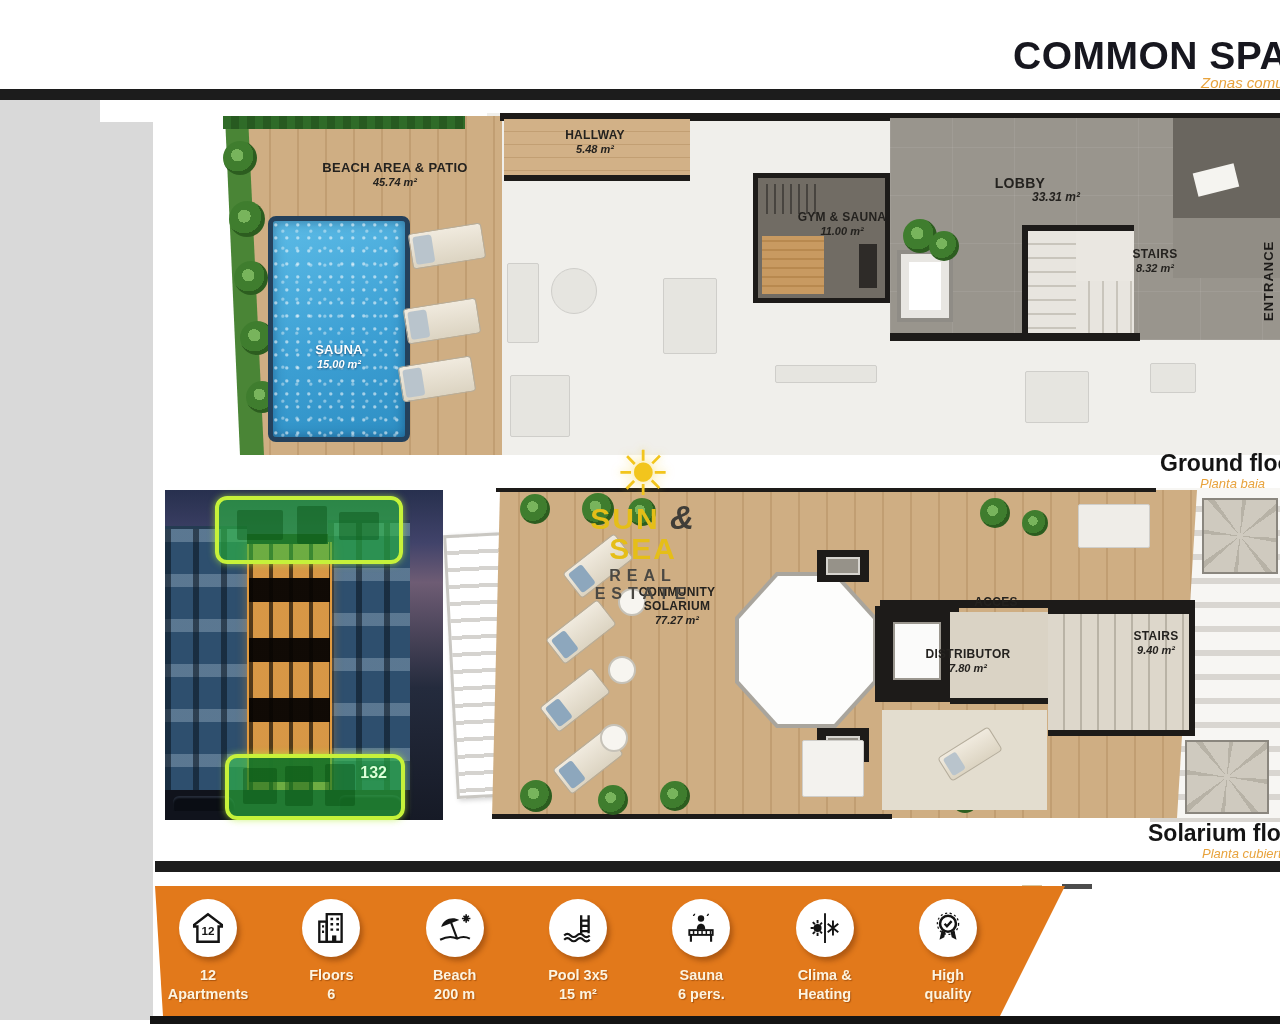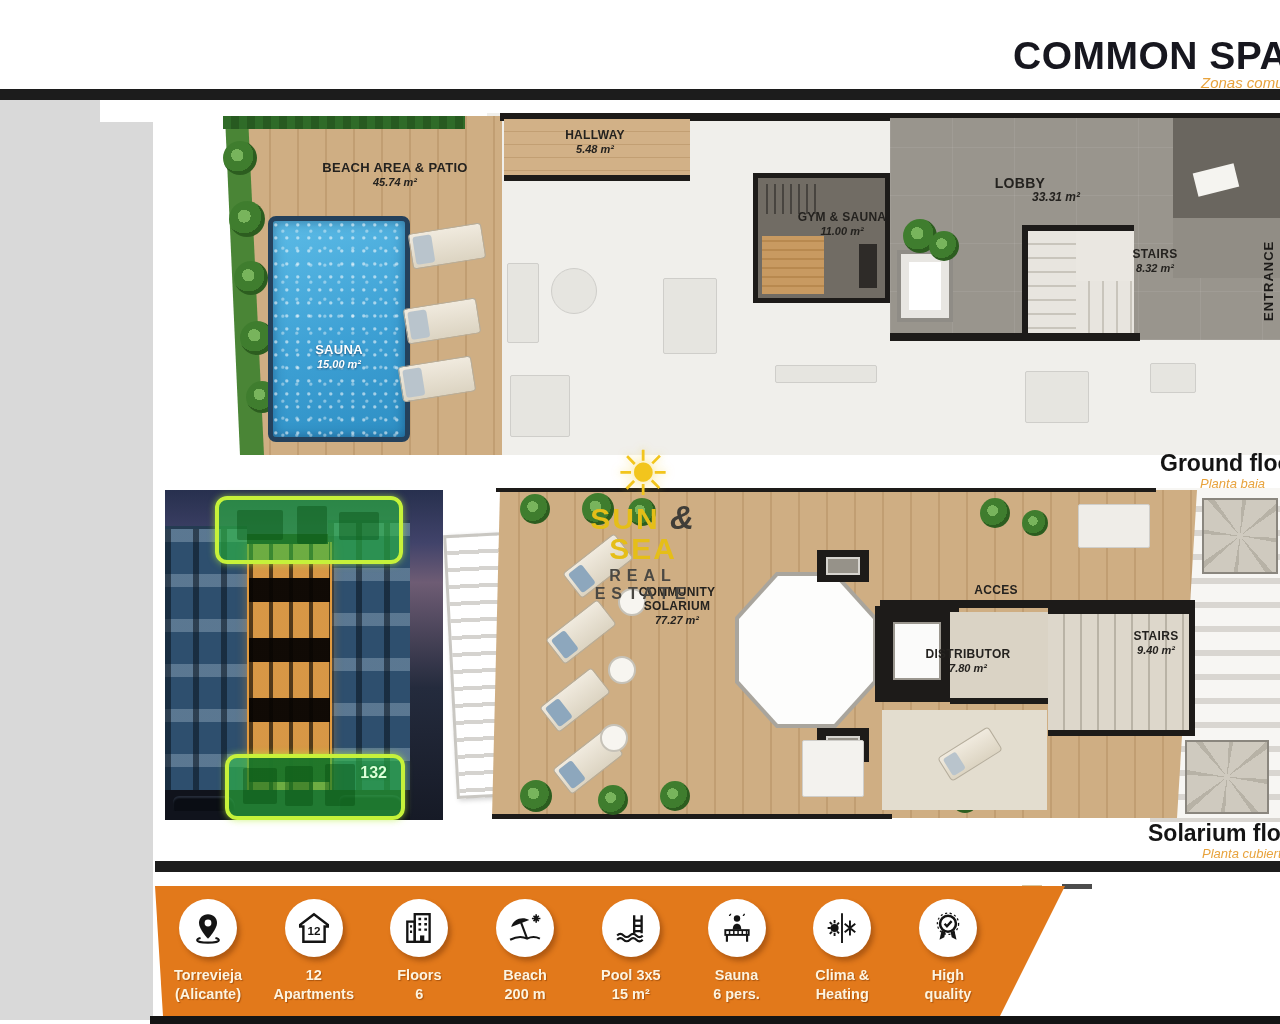--- a/index.html
+++ b/index.html
@@ -223,21 +223,21 @@
       <div class="abs" style="left:9px;top:7px;width:34px;height:18px;background:#969289;border:2px solid #d6d4cf;box-sizing:border-box;"></div>
     </div>
     <div class="abs" style="left:367px;top:240px;width:52px;height:34px;background:#1d1b19;">
       <div class="abs" style="left:9px;top:8px;width:34px;height:18px;background:#969289;border:2px solid #d6d4cf;box-sizing:border-box;"></div>
     </div>
 
     <div class="wall" style="left:430px;top:112px;width:315px;height:8px;"></div>
     <div class="abs" style="left:425px;top:118px;width:84px;height:96px;background:#1d1b19;">
       <div class="abs" style="left:18px;top:16px;width:48px;height:58px;background:#fbfbfa;border:2px solid #9b978f;box-sizing:border-box;"></div>
     </div>
-    <div class="room-label" style="left:496px;top:96px;width:100px;">
+    <div class="room-label" style="left:496px;top:108px;width:100px;">
       <div class="nm">ACCES</div>
     </div>
     <div class="abs" style="left:500px;top:124px;width:98px;height:92px;background:#dad3c5;border-bottom:6px solid #1d1b19;box-sizing:border-box;"></div>
     <div class="abs" style="left:598px;top:120px;width:147px;height:128px;background:#ddd7cb;border:6px solid #1d1b19;border-left:none;box-sizing:border-box;">
       <div class="abs" style="left:0;top:0;width:141px;height:116px;background:repeating-linear-gradient(90deg,#ddd7cb 0 15px,#b9b3a6 15px 17px);"></div>
     </div>
     <div class="room-label" style="left:448px;top:160px;width:140px;">
       <div class="nm">DISTRIBUTOR</div>
       <div class="ar">7.80 m²</div>
     </div>
@@ -260,33 +260,20 @@
 
   <div class="abs caption" style="left:1148px;top:820px;">Solarium floor</div>
   <div class="abs caption-es" style="left:1202px;top:846px;">Planta cubierta</div>
 
   <div class="abs bar-black" style="left:155px;top:861px;width:1125px;height:11px;"></div>
   <div class="abs" style="left:1022px;top:885px;width:20px;height:4px;background:#d9c6a0;"></div>
   <div class="abs" style="left:1062px;top:884px;width:30px;height:5px;background:#4c4c4c;"></div>
 
   <div class="abs" id="features" style="left:155px;top:886px;width:910px;height:130px;">
 
-    <div class="feature">
-      <div class="fi">
-        <svg width="34" height="34" viewBox="0 0 32 32">
-            <path d="M16 3c-5 0-8.5 3.6-8.5 8.2C7.5 17 16 26 16 26s8.5-9 8.5-14.8C24.5 6.6 21 3 16 3z" fill="#141414"></path>
-            <circle cx="16" cy="11.3" r="3.2" fill="#fff"></circle>
-            <path d="M9 25.5c-2 .5-3.2 1.2-3.2 2 0 1.3 4.6 2.3 10.2 2.3s10.2-1 10.2-2.3c0-.8-1.2-1.5-3.2-2" fill="none" stroke="#141414" stroke-width="2"></path>
-          </svg>
-      </div>
-      <div class="fl">
-          <div>Torrevieja</div>
-          <div>(Alicante)</div>
-        </div>
-    </div>
 
     <div class="feature">
       <div class="fi">
         <svg width="34" height="34" viewBox="0 0 32 32">
             <path d="M16 3 3 13v1.5h3V29h20V14.5h3V13L16 3z" fill="none" stroke="#141414" stroke-width="2.3"></path>
             <text x="16" y="22.5" font-size="11" font-weight="bold" text-anchor="middle" fill="#141414" font-family="Liberation Sans, sans-serif">12</text>
           </svg>
       </div>
       <div class="fl">
           <div>12</div>

